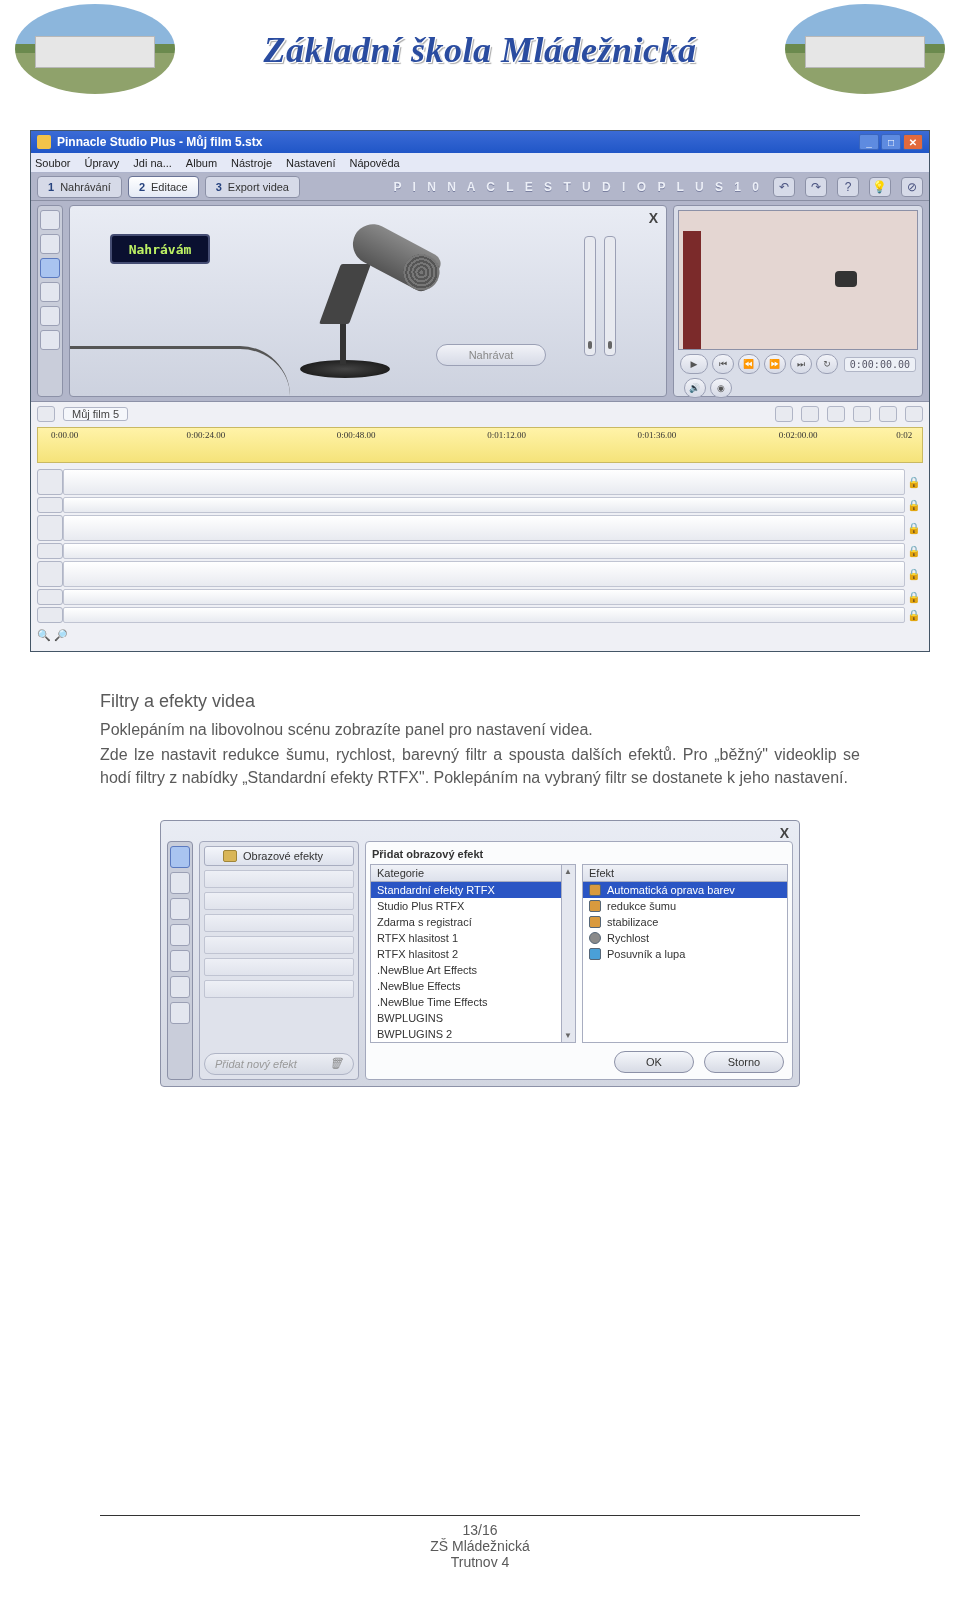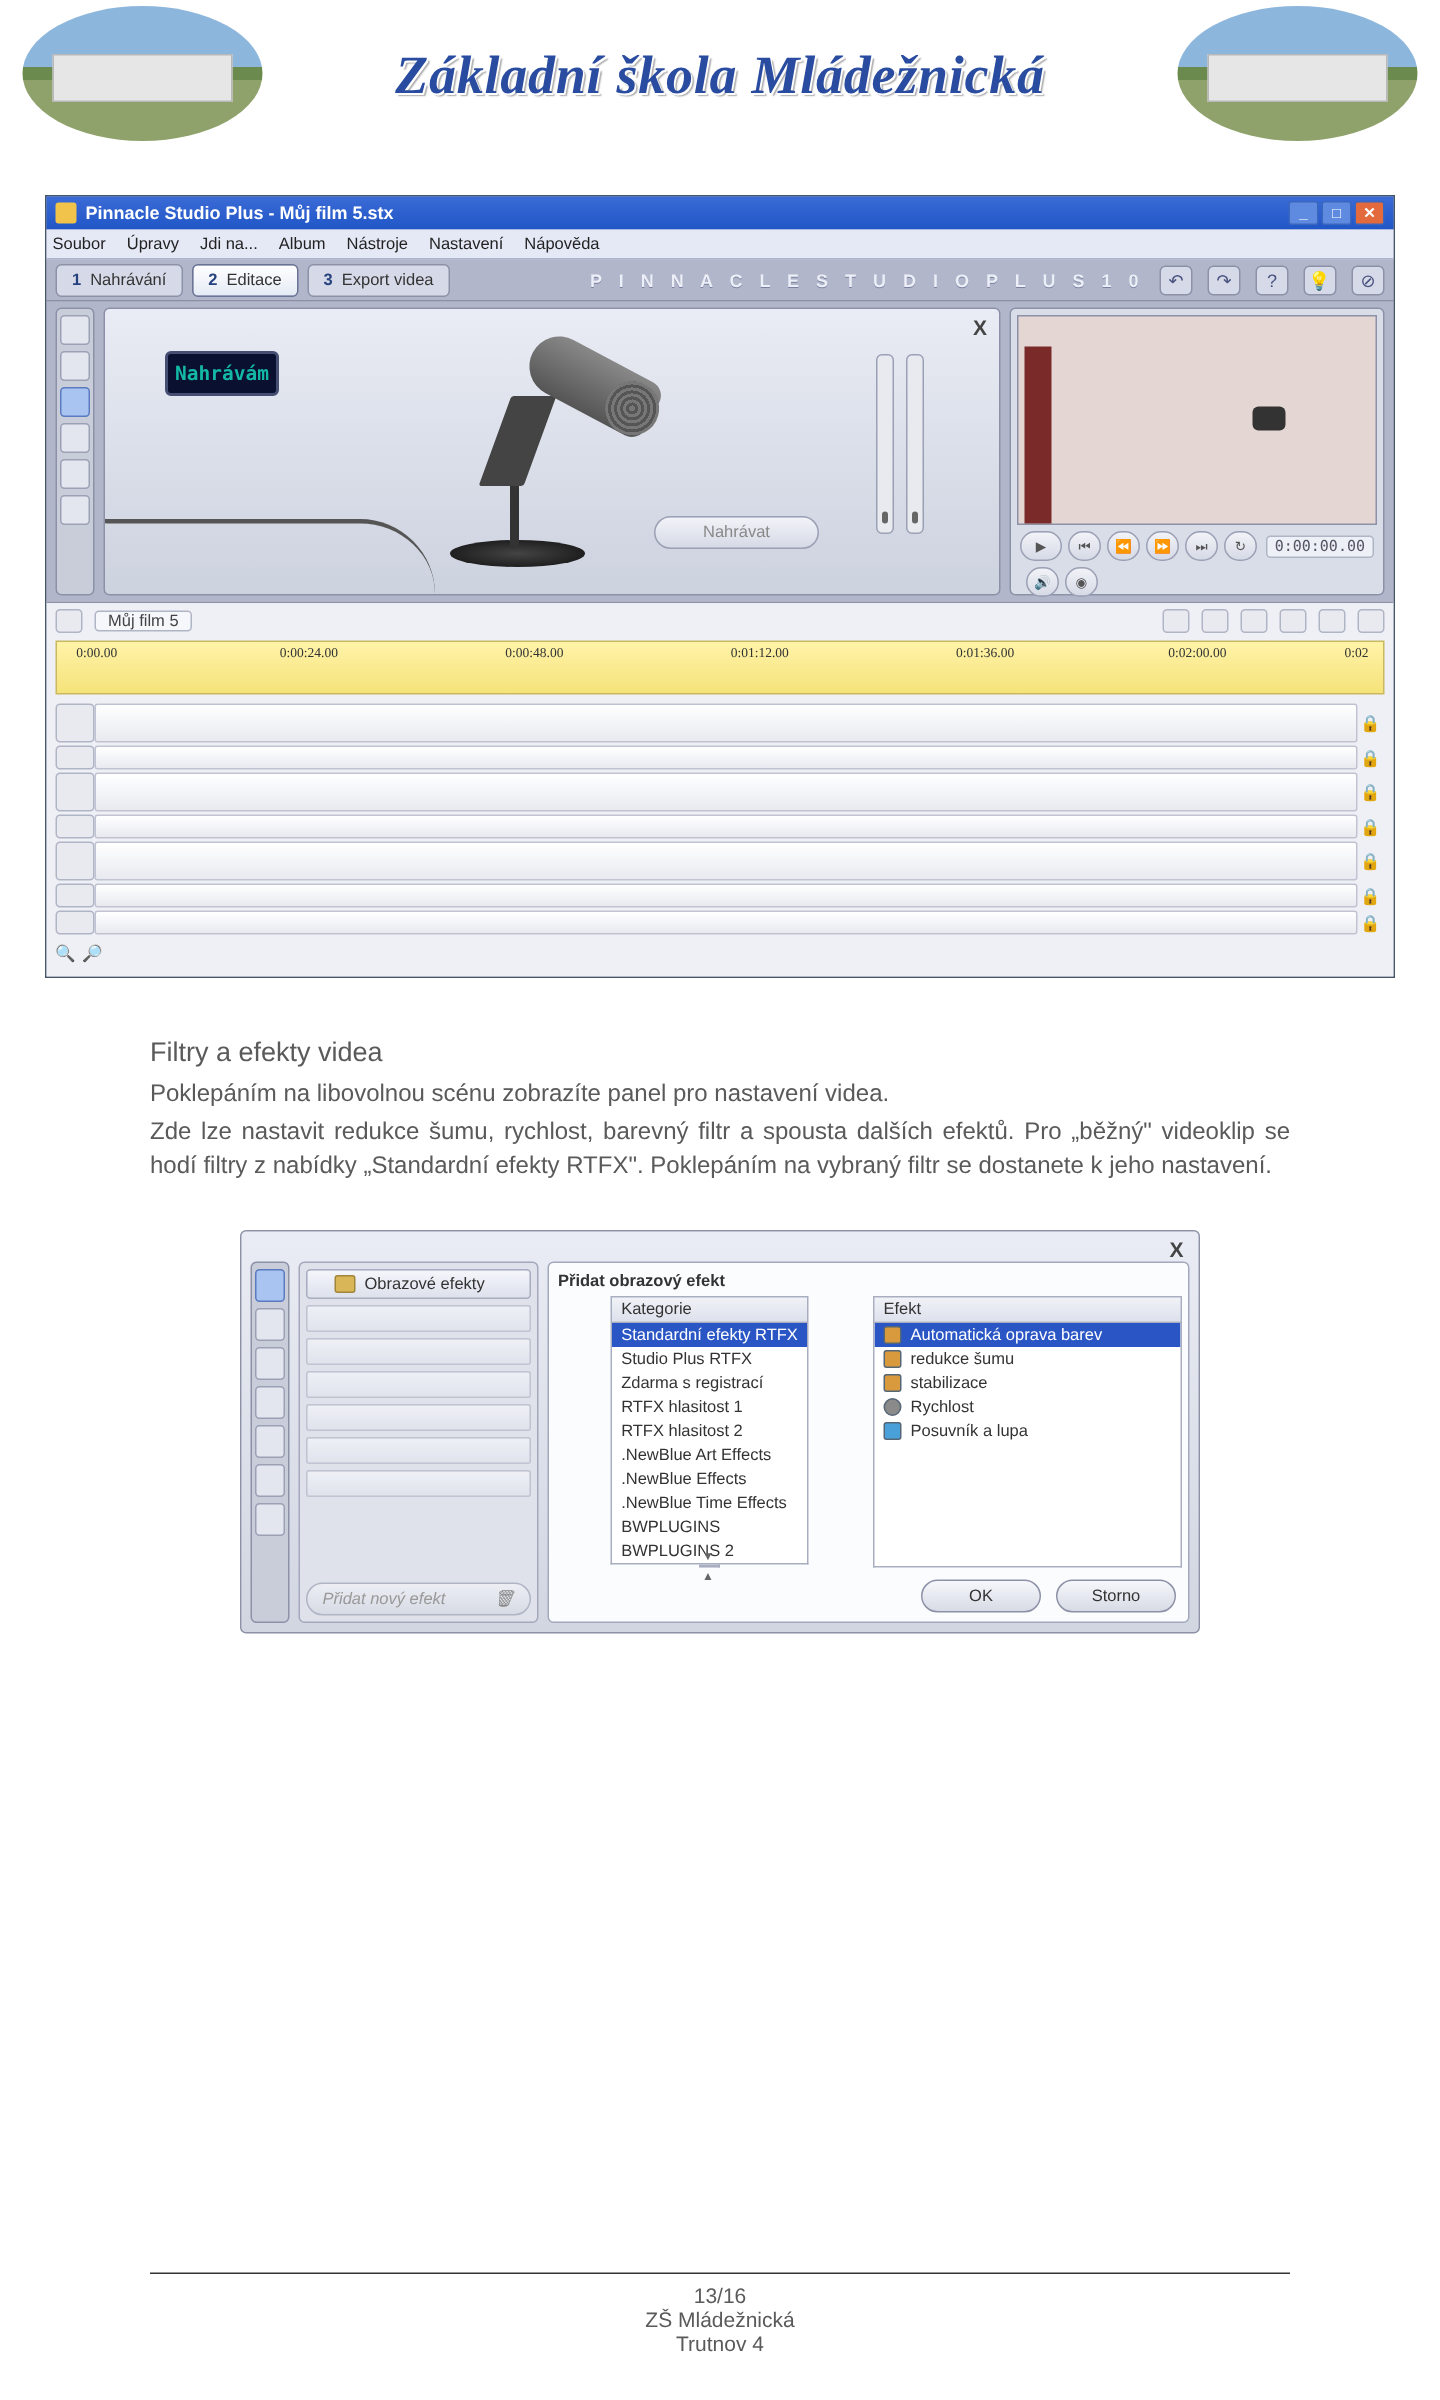--- a/index.html
+++ b/index.html
@@ -174,25 +174,25 @@
     position: relative;
     overflow: hidden;
   }
   .mic-panel .close-x {
     position: absolute; top: 4px; right: 8px;
     font-size: 14px; font-weight: bold; color: #444;
   }
   .rec-display {
     position: absolute;
     left: 40px; top: 28px;
-    width: 76px; height: 30px;
+    width: 100px; height: 30px;
     background: #0a1030;
     border: 2px solid #454d73;
     border-radius: 4px;
-    color: #14b8a6;
+    color: #bef264;
     display: flex; align-items: center; justify-content: center;
     font-family: monospace;
     font-size: 13px;
     font-weight: bold;
   }
   .mic-stand {
     position: absolute;
     left: 190px; top: 18px;
     width: 170px; height: 160px;
   }
@@ -744,21 +744,21 @@
         <div class="fx-empty-row"></div>
         <div class="fx-addnew">
           <span>Přidat nový efekt</span>
           <span style="margin-left:auto;color:#888;">🗑</span>
         </div>
       </div>
     </div>
     <div class="fx-right">
       <div class="fx-right-title">Přidat obrazový efekt</div>
       <div class="fx-cols">
-        <div class="fx-col" style="display:flex;flex-direction:column;align-items:center;">
+        <div class="fx-col" style="display:flex;flex-direction:row;">
           <div style="flex:1;display:flex;flex-direction:column;">
             <div class="fx-col-head">Kategorie</div>
             <div class="fx-col-list">
               <div class="fx-item selected">Standardní efekty RTFX</div>
               <div class="fx-item">Studio Plus RTFX</div>
               <div class="fx-item">Zdarma s registrací</div>
               <div class="fx-item">RTFX hlasitost 1</div>
               <div class="fx-item">RTFX hlasitost 2</div>
               <div class="fx-item">.NewBlue Art Effects</div>
               <div class="fx-item">.NewBlue Effects</div>

